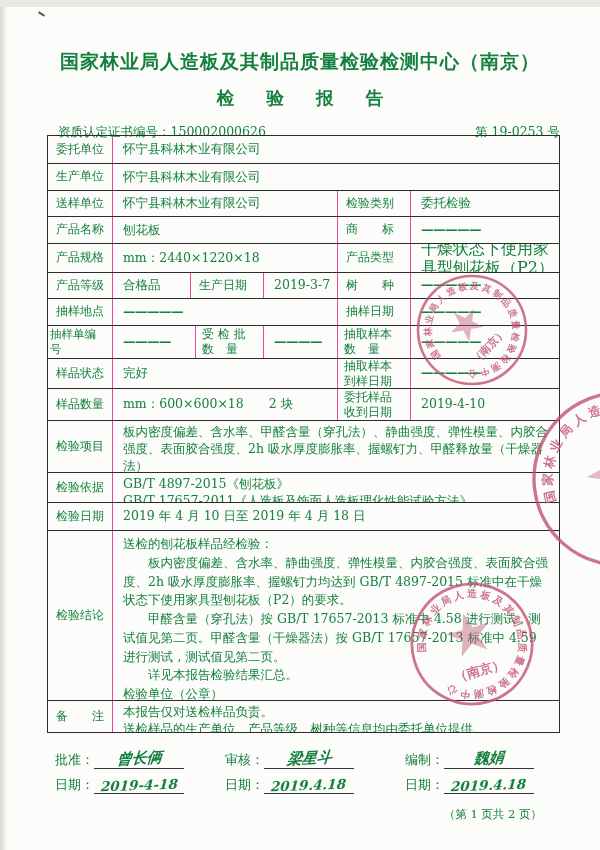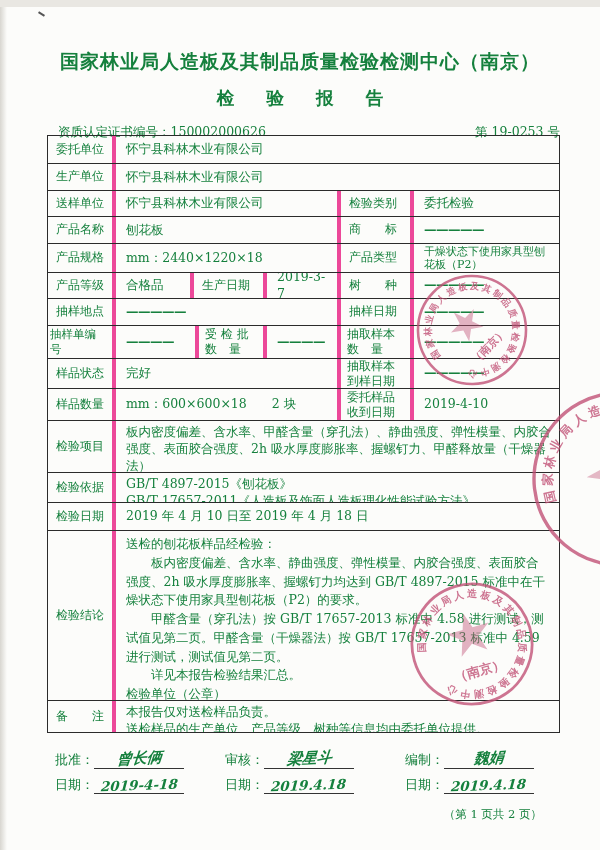--- a/index.html
+++ b/index.html
@@ -10,21 +10,21 @@
   .scanmark{position:absolute;left:38px;top:6px;width:7px;height:2px;background:#555;transform:rotate(32deg);}
   .org-title{margin-top:42px;text-align:center;font-size:19px;font-weight:bold;letter-spacing:1px;}
   .report-title{margin-top:11px;text-align:center;font-size:17.5px;font-weight:bold;letter-spacing:13px;text-indent:13px;}
   .cert-line{display:flex;justify-content:space-between;margin:14px 40px 6px 58px;font-size:12.5px;}
   
   .tbl{position:absolute;left:47px;top:128px;width:513px;border:1.6px solid #2b2b2b;box-sizing:border-box;}
   .row{display:flex;box-sizing:border-box;}
   .row + .row{border-top:1px solid #2b2b2b;}
   .c{box-sizing:border-box;display:flex;align-items:center;padding:1px 6px;font-size:12.5px;
      line-height:1.3;flex-shrink:0;overflow:hidden;}
-  .c + .c{border-left:4px solid #ec4899;}
+  .c + .c{border-left:1px solid #ec4899;}
   .lab{padding-left:8px;font-size:12px;}
   .lab.tight{padding-left:2px;font-size:11.5px;}
   .val{padding-left:10px;}
   .w64{width:64px;}.w225{width:225px;}.w73{width:73px;}.w150{width:150px;}
   .w78{width:78px;}.w74{width:74px;}.w68{width:68px;}.w83{width:83px;}
   .wfill{flex:1 1 auto;}
   .twoline{flex-direction:column;justify-content:center;align-items:flex-start;line-height:1.25;font-size:12px;padding-left:6px;}
   .dash{letter-spacing:-0.5px;font-weight:600;white-space:nowrap;}
   .multitext{align-items:flex-start;padding-top:3px;line-height:1.35;display:block;}
   .concl{display:block;padding:4px 10px 2px 10px;line-height:1.5;font-size:12.5px;}
@@ -78,21 +78,21 @@
     <div class="row" style="height:27px">
       <div class="c lab w64">产品名称</div>
       <div class="c val w225">刨花板</div>
       <div class="c lab w73">商　　标</div>
       <div class="c val w150 dash">—————</div>
     </div>
     <div class="row" style="height:29px">
       <div class="c lab w64">产品规格</div>
       <div class="c val w225">mm：2440×1220×18</div>
       <div class="c lab w73">产品类型</div>
-      <div class="c val w150" style="font-size:11px;line-height:1.2;">干燥状态下使用家具型刨花板（P2）</div>
+      <div class="c val w150" style="font-size:16px;line-height:1.2;">干燥状态下使用家具型刨花板（P2）</div>
     </div>
     <div class="row" style="height:26px">
       <div class="c lab w64">产品等级</div>
       <div class="c val w78">合格品</div>
       <div class="c lab w73">生产日期</div>
       <div class="c val w74">2019-3-7</div>
       <div class="c lab w73">树　　种</div>
       <div class="c val w150 dash">—————</div>
     </div>
     <div class="row" style="height:27px">

